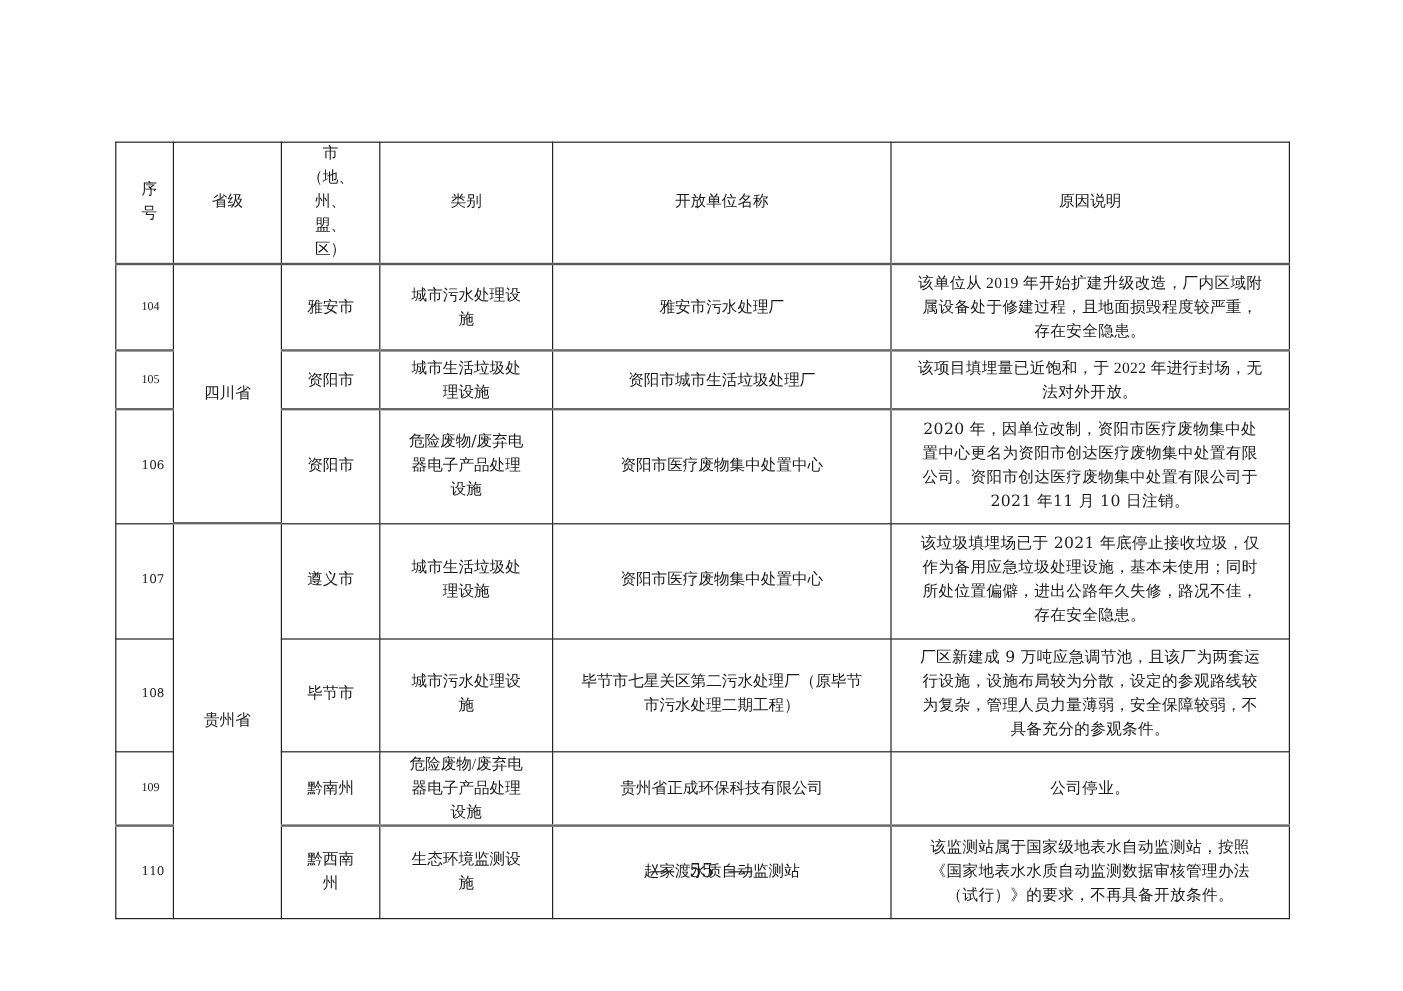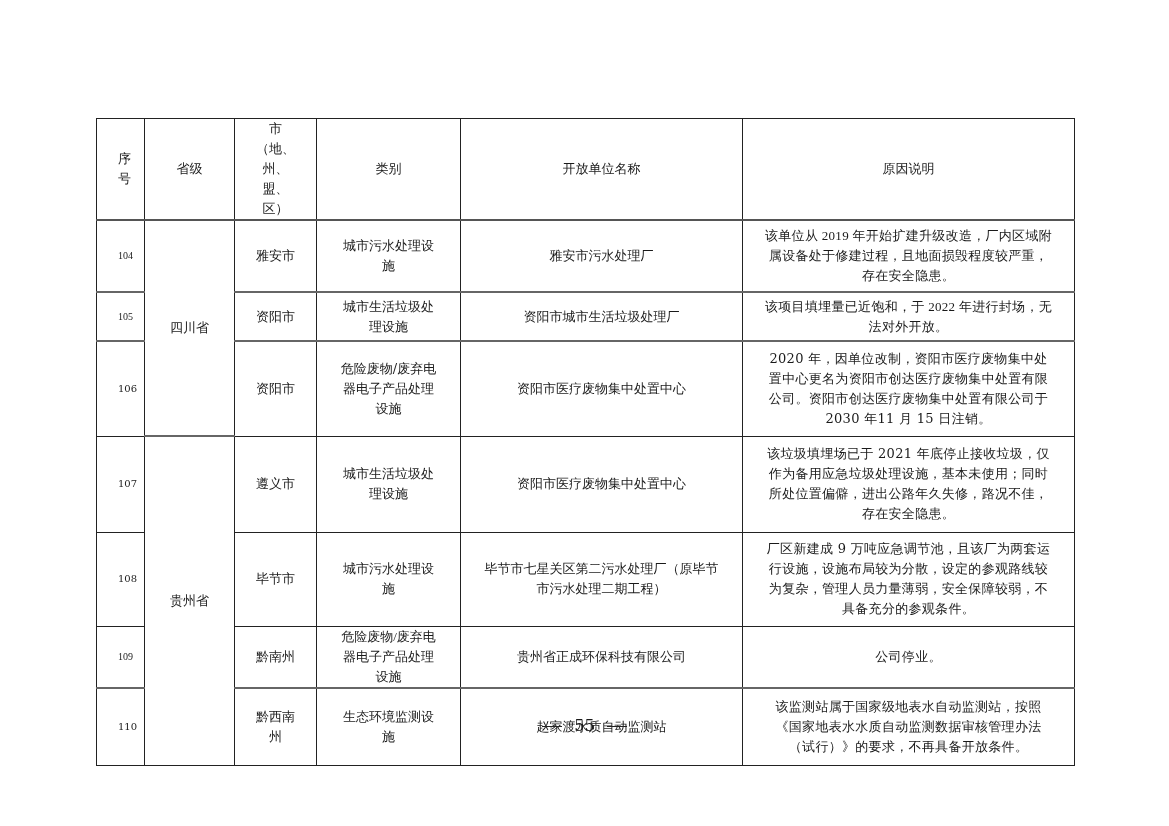--- a/index.html
+++ b/index.html
@@ -77,21 +77,21 @@
         <td>资阳市</td>
         <td>城市生活垃圾处理设施</td>
         <td>资阳市城市生活垃圾处理厂</td>
         <td class="reason">该项目填埋量已近饱和，于 2022 年进行封场，无法对外开放。</td>
       </tr>
       <tr style="height:95px">
         <td class="num">106</td>
         <td>资阳市</td>
         <td>危险废物/废弃电器电子产品处理设施</td>
         <td>资阳市医疗废物集中处置中心</td>
-        <td class="reason">2020 年，因单位改制，资阳市医疗废物集中处置中心更名为资阳市创达医疗废物集中处置有限公司。资阳市创达医疗废物集中处置有限公司于 2030 年11 月 15 日注销。</td>
+        <td class="reason">2020 年，因单位改制，资阳市医疗废物集中处置中心更名为资阳市创达医疗废物集中处置有限公司。资阳市创达医疗废物集中处置有限公司于 2021 年11 月 10 日注销。</td>
       </tr>
       <tr style="height:96px">
         <td class="num">107</td>
         <td rowspan="4">贵州省</td>
         <td>遵义市</td>
         <td>城市生活垃圾处理设施</td>
         <td>资阳市医疗废物集中处置中心</td>
         <td class="reason">该垃圾填埋场已于 2021 年底停止接收垃圾，仅作为备用应急垃圾处理设施，基本未使用；同时所处位置偏僻，进出公路年久失修，路况不佳，存在安全隐患。</td>
       </tr>
       <tr style="height:94px">

